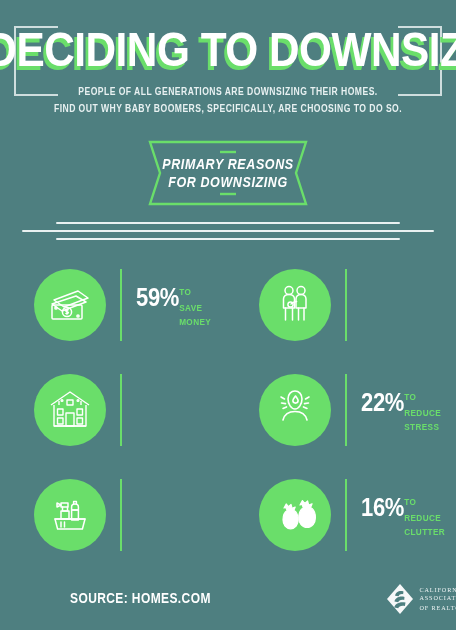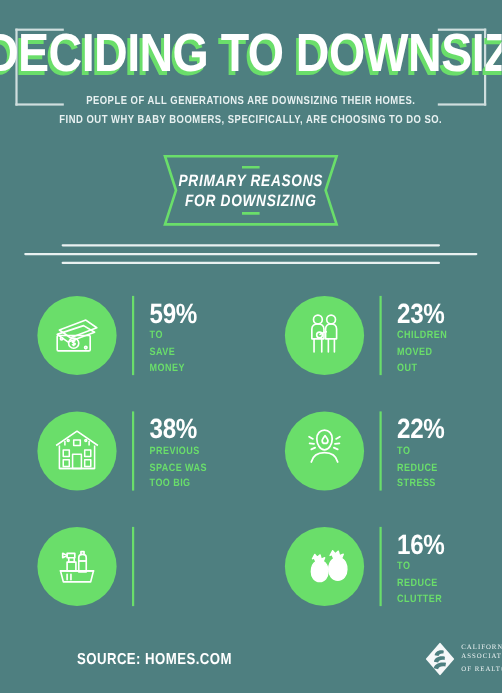--- a/index.html
+++ b/index.html
@@ -76,21 +76,21 @@
   .stat{display:flex;align-items:center;width:228px;box-sizing:border-box;}
   .stat.col-left{padding-left:34px;}
   .stat.col-right{padding-left:31px;}
   .circle{
     width:72px;height:72px;border-radius:50%;
     background:#6ade6a;flex:0 0 72px;
     display:flex;align-items:center;justify-content:center;
   }
   .circle svg{display:block;}
   .vbar{width:2px;height:72px;background:#6ade6a;margin:0 14px 0 14px;flex:0 0 2px;}
-  .stat-text{display:flex;flex-direction:column;}
+  .stat-text{display:flex;flex-direction:row;}
   .pct{
     color:#ffffff;font-size:22px;font-weight:bold;line-height:20px;
     letter-spacing:-0.3px;
     transform:scaleY(1.15);transform-origin:left top;
     margin-bottom:4px;
   }
   .lbl{
     color:#6ade6a;font-size:8.2px;font-weight:bold;letter-spacing:0.4px;
     line-height:12.5px;
     transform:scaleY(1.18);transform-origin:left top;
@@ -187,28 +187,20 @@
               <path d="M11.5 17 c0-2.8 2.4-4.6 5.5-4.6 3.1 0 5.5 1.8 5.5 4.6 v9 h-11 z"></path>
               <path d="M24 17 c0-2.8 2.2-4.6 5-4.6 2.8 0 5 1.8 5 4.6 v9 h-10 z"></path>
               <path d="M13.5 26 v12 M20.5 26 v12"></path>
               <path d="M26.5 26 v12 M32 26 v12"></path>
               <path d="M19 22 c1.8-1.4 4-2.2 5.6-2.4"></path>
               <circle cx="18.5" cy="22.5" r="2.6"></circle>
             </g>
           </svg>
         </div>
         <div class="vbar"></div>
-        <div class="stat-text">
-          <div class="pct">23%</div>
-          <div class="lbl">
-            <div>CHILDREN</div>
-            <div>MOVED</div>
-            <div>OUT</div>
-          </div>
-        </div>
       </div>
 
     </div>
 
     <div class="stat-row">
 
       <div class="stat col-left">
         <div class="circle">
           <svg width="46" height="46" viewBox="0 0 46 46">
             <g fill="none" stroke="#ffffff" stroke-width="1.4" stroke-linejoin="round">
@@ -222,28 +214,20 @@
               <rect x="10.5" y="31" width="5.5" height="6"></rect>
               <rect x="30" y="31" width="5.5" height="6"></rect>
               <path d="M20 13 h6 v5 h-6 z"></path>
               <path d="M13 11 l0 0"></path>
               <circle cx="15" cy="13.5" r="0.9"></circle>
               <circle cx="31" cy="13.5" r="0.9"></circle>
             </g>
           </svg>
         </div>
         <div class="vbar"></div>
-        <div class="stat-text">
-          <div class="pct">38%</div>
-          <div class="lbl">
-            <div>PREVIOUS</div>
-            <div>SPACE WAS</div>
-            <div>TOO BIG</div>
-          </div>
-        </div>
       </div>
 
       <div class="stat col-right">
         <div class="circle">
           <svg width="46" height="46" viewBox="0 0 46 46">
             <g fill="none" stroke="#ffffff" stroke-width="1.6" stroke-linecap="round" stroke-linejoin="round">
               <path d="M16 12 c0-5 3.2-8 7-8 3.8 0 7 3 7 8 0 5-3.2 10-7 10 -3.8 0-7-5-7-10 z"></path>
               <path d="M11 33 c1.5-6 6-8.5 12-8.5 6 0 10.5 2.5 12 8.5"></path>
               <path d="M9 10 l3.5 2 M9.5 16 l4 .6 M11 21.5 l3.5-1.6"></path>
               <path d="M37 10 l-3.5 2 M36.5 16 l-4 .6 M35 21.5 l-3.5-1.6"></path>

